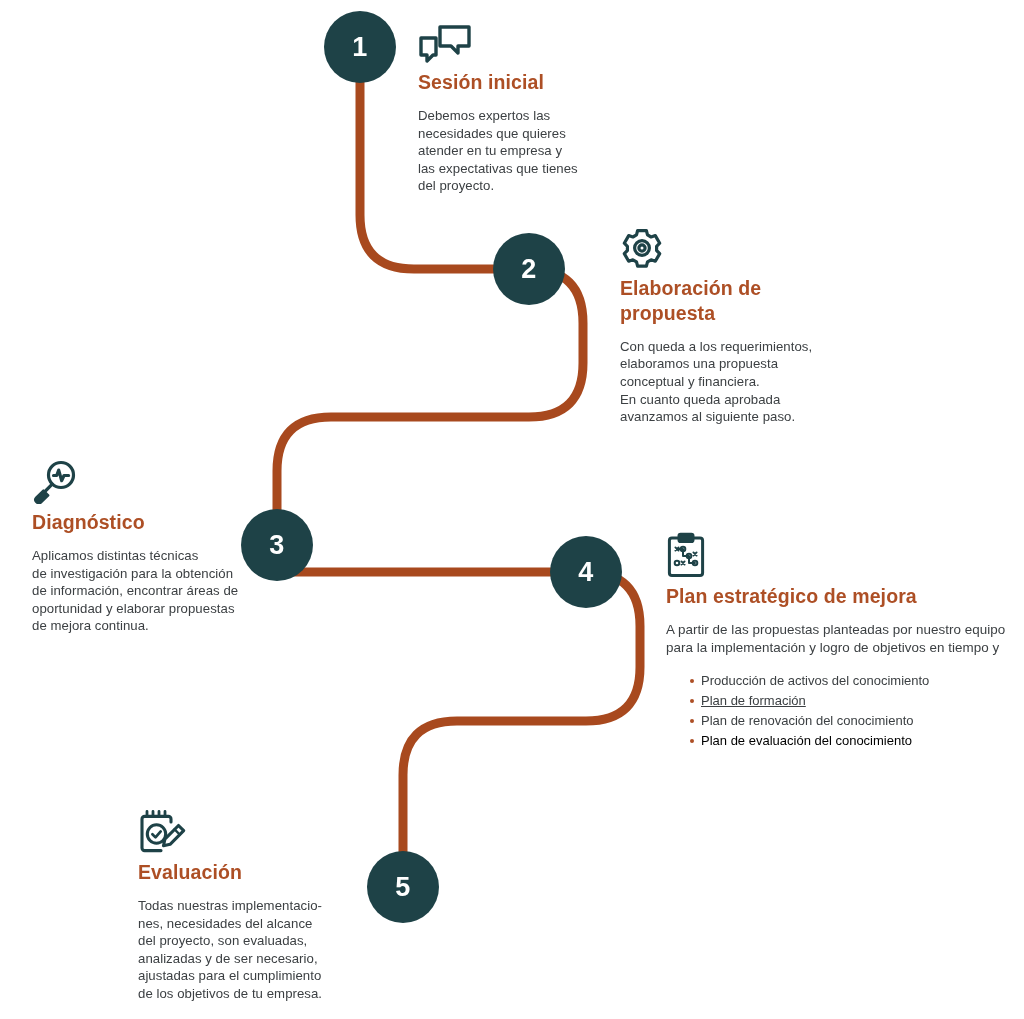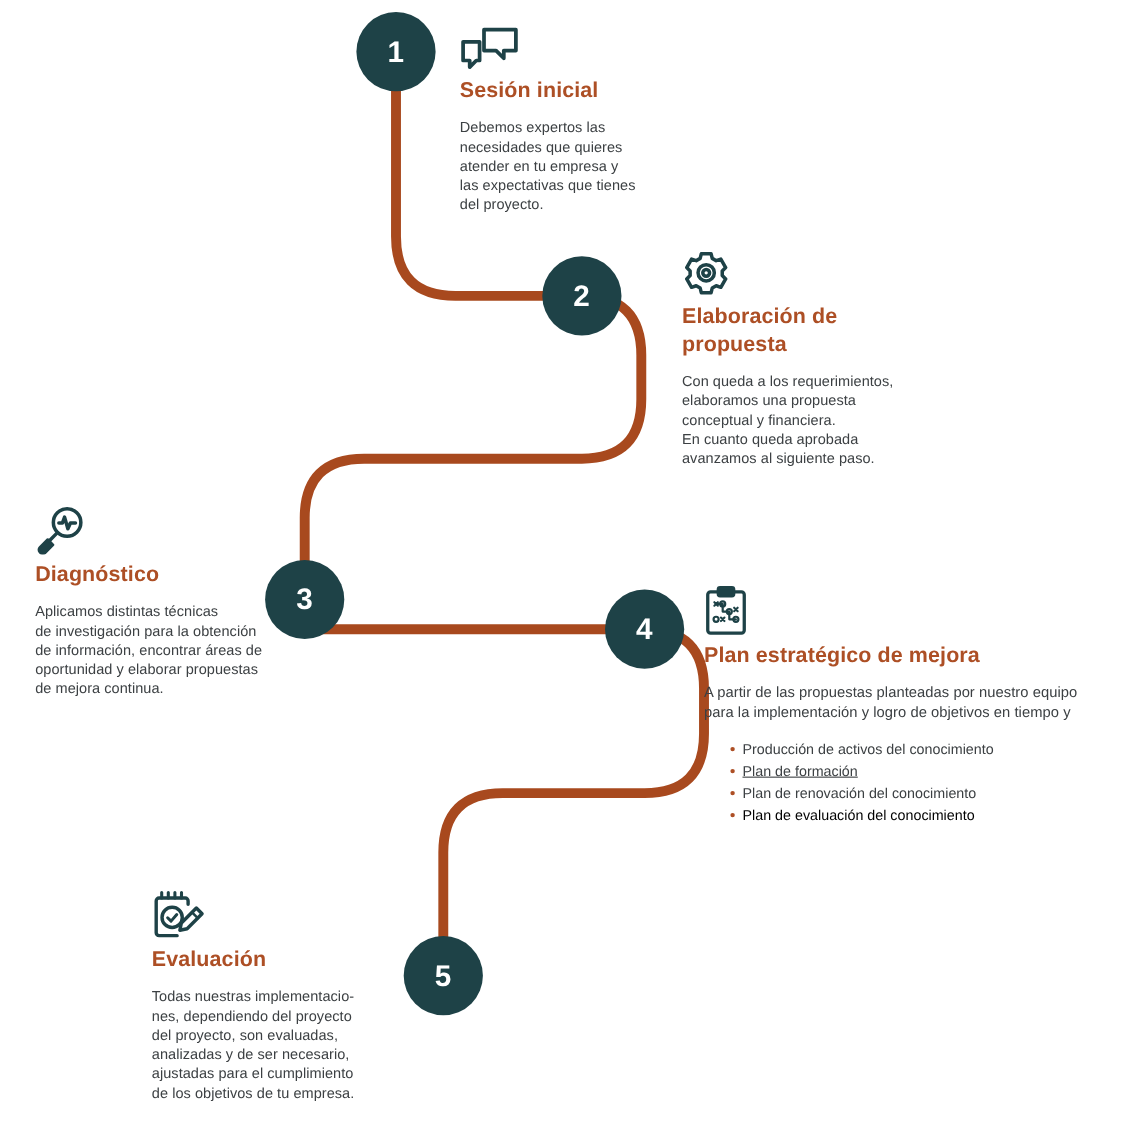--- a/index.html
+++ b/index.html
@@ -69,21 +69,21 @@
     content:"";
     position:absolute;left:0;top:8px;
     width:4px;height:4px;border-radius:50%;
     background:#ad4f25;
   }
 
   
   #block-1{left:418px;top:24px;width:180px;}
   #block-2{left:620px;top:226px;width:220px;}
   #block-3{left:32px;top:459px;width:225px;}
-  #block-4{left:640px;top:532px;width:348px;}
+  #block-4{left:666px;top:532px;width:348px;}
   #block-5{left:138px;top:808px;width:210px;}
 
   #block-4 .step-title{font-size:19.5px;white-space:nowrap;}
   #block-4 .step-body{font-size:13.4px;}
 </style>
 </head>
 <body>
 
 <div id="stage">
 
@@ -222,21 +222,21 @@
           <circle cx="18.5" cy="26" r="9.2"></circle>
           <path d="M14.4 26.3 l3.1 3.1 5.2 -6" stroke-width="2.7"></path>
           <path d="M40.5 17.5 l5.2 5.2 -13.6 13.6 -6.6 1.4 1.4 -6.6 Z"></path>
           <path d="M36.6 21.4 l5.2 5.2" stroke-width="2.3"></path>
         </g>
       </svg>
     </span>
     <h3 class="step-title" style="color: rgb(173, 79, 37);">Evaluación</h3>
     <p class="step-body" style="color: rgb(60, 64, 67);">
       <span class="ln">Todas nuestras implementacio-</span>
-      <span class="ln">nes, dependiendo del proyecto</span>
+      <span class="ln">nes, necesidades del alcance</span>
       <span class="ln">del proyecto, son evaluadas,</span>
       <span class="ln">analizadas y de ser necesario,</span>
       <span class="ln">ajustadas para el cumplimiento</span>
       <span class="ln">de los objetivos de tu empresa.</span>
     </p>
   </div>
 
 </div>
 
 </body></html>

